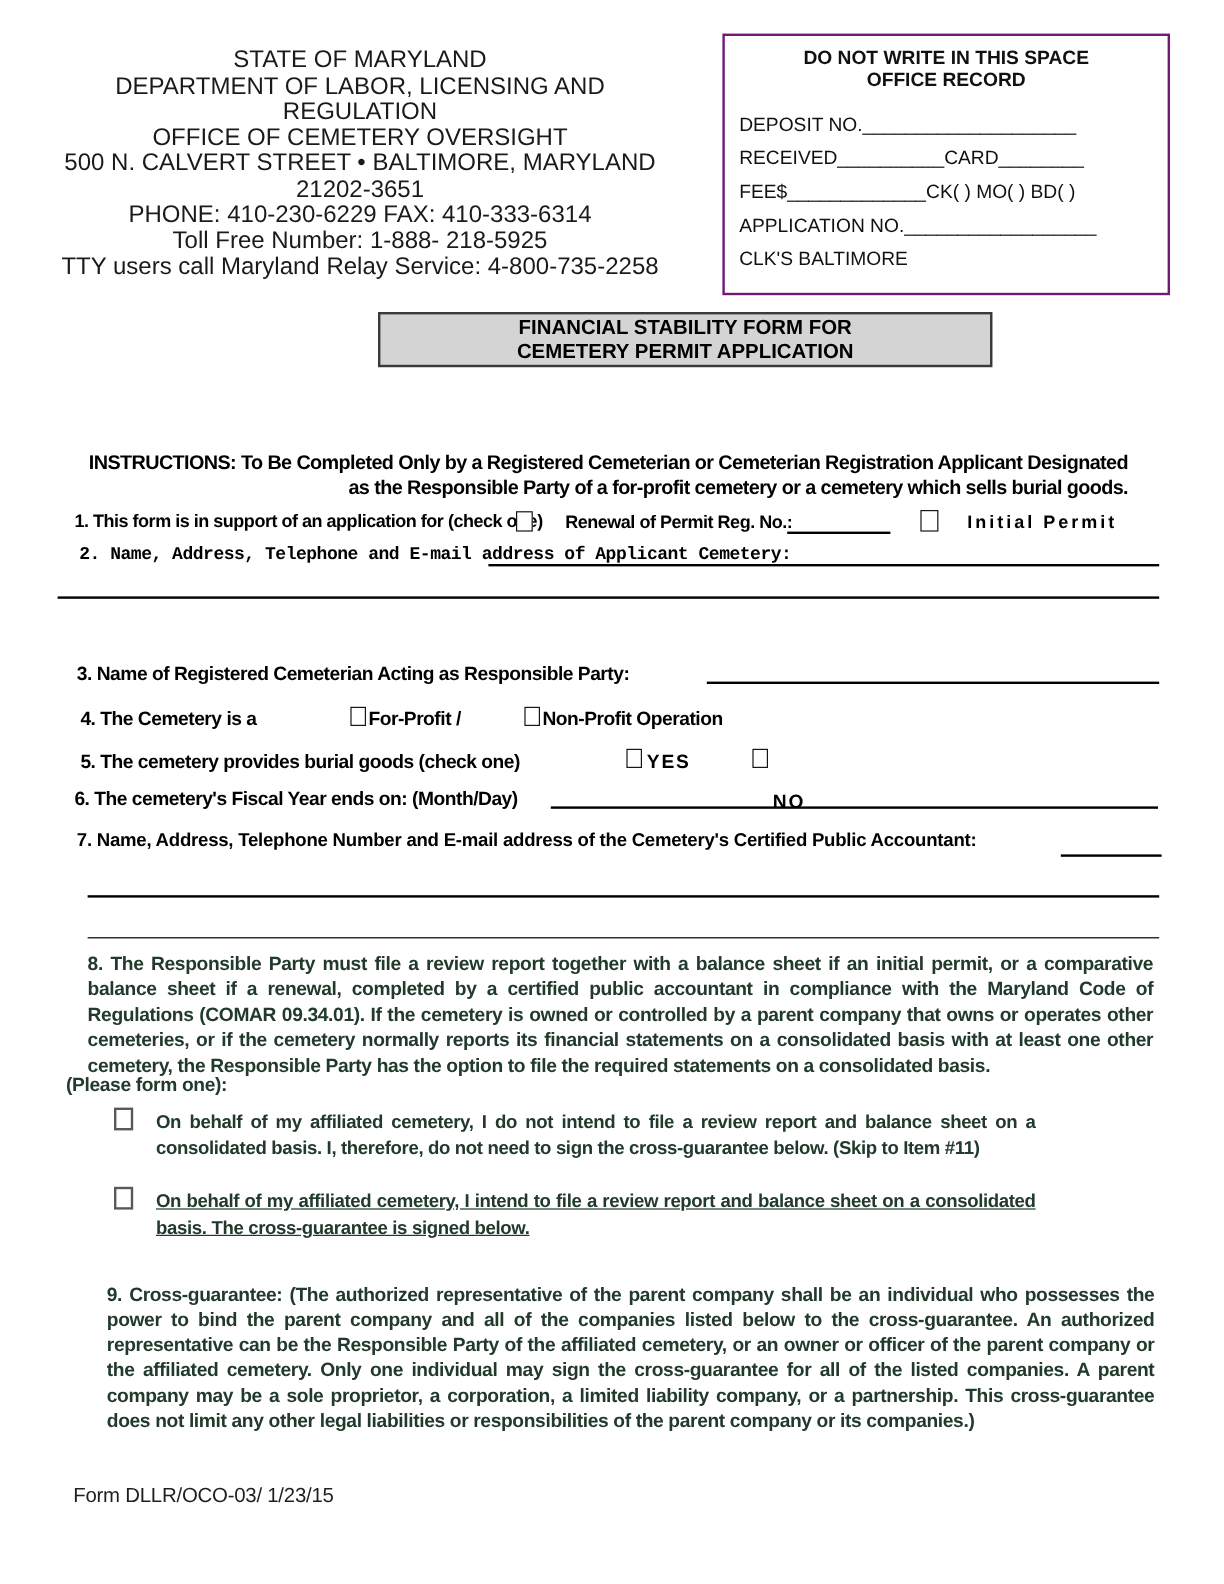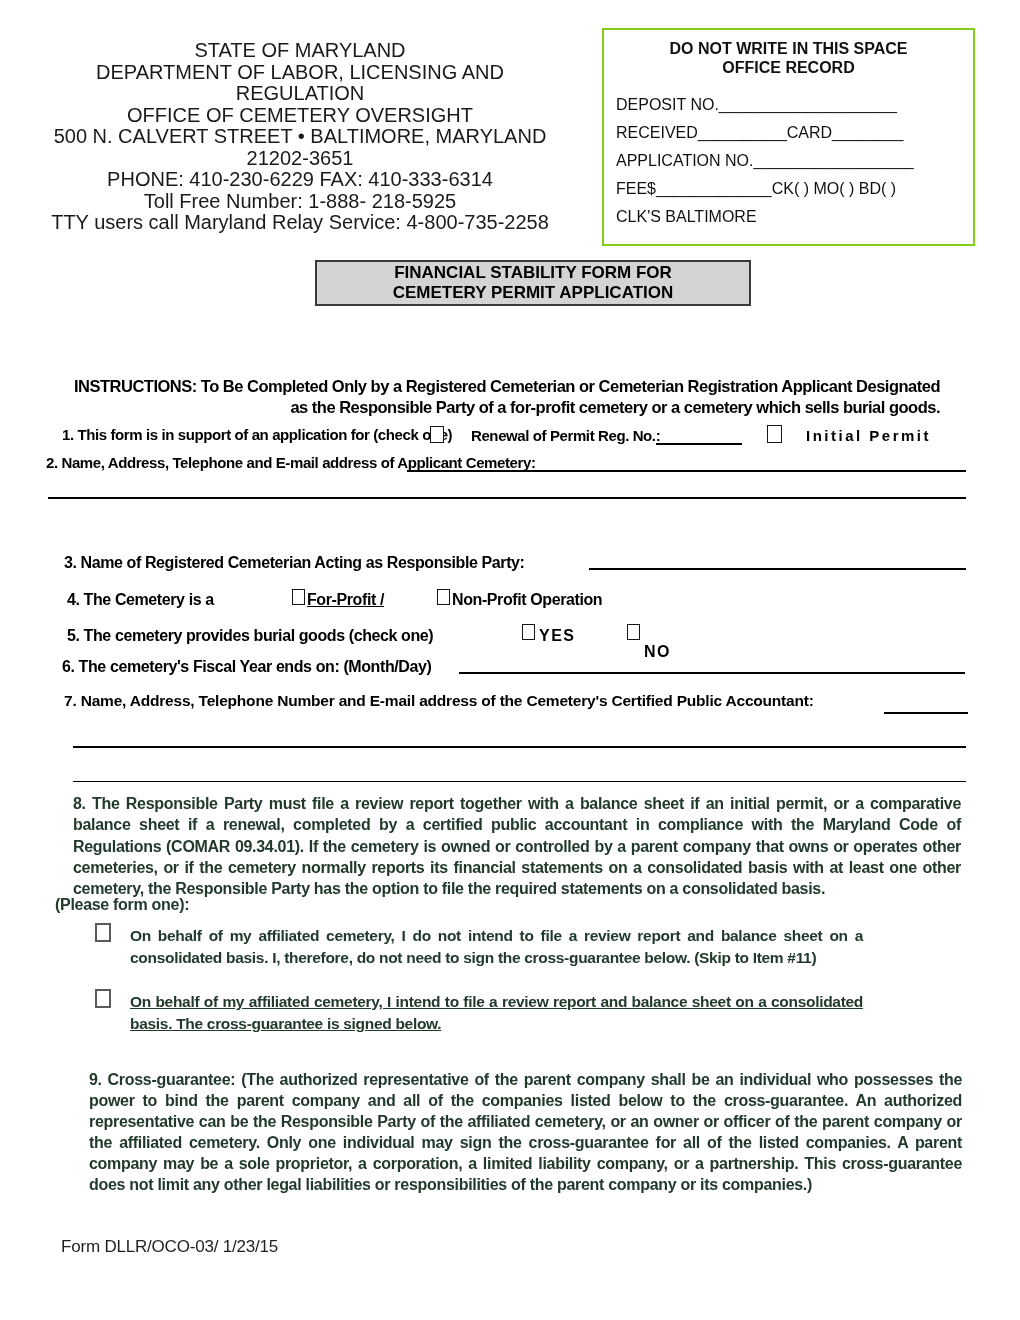--- a/index.html
+++ b/index.html
@@ -1,25 +1,25 @@
 <!DOCTYPE html>
 <html><head>
 <meta charset="utf-8">
 <style>
   html,body{margin:0;padding:0;background:#ffffff;}
   body{font-family:"Liberation Sans",sans-serif;color:#111;}
   .page{position:relative;width:1020px;height:1320px;background:#fff;overflow:hidden;}
   .abs{position:absolute;}
   .b{font-weight:bold;}
   .header-block{left:30px;top:40px;width:540px;text-align:center;font-size:20px;line-height:21.5px;color:#1a1a1a;}
-  .office-box{left:602px;top:28px;width:373px;height:218px;border:2px solid #84cc16;box-sizing:border-box;padding:9px 12px 0 12px;font-size:16px;white-space:nowrap;}
+  .office-box{left:602px;top:28px;width:373px;height:218px;border:2px solid #701a75;box-sizing:border-box;padding:9px 12px 0 12px;font-size:16px;white-space:nowrap;}
   .ob-title{text-align:center;font-weight:bold;font-size:16px;line-height:19px;}
   .ob-rows{margin-top:14px;}
   .ob-row{line-height:28px;}
-  .title-box{left:315px;top:260px;width:436px;height:46px;background:#d4d4d4;border:2px solid #3a3a3a;box-sizing:border-box;display:flex;flex-direction:column;justify-content:center;align-items:center;font-weight:bold;font-size:17px;line-height:20px;color:#000;}
+  .title-box{left:315px;top:260px;width:512px;height:46px;background:#d4d4d4;border:2px solid #3a3a3a;box-sizing:border-box;display:flex;flex-direction:column;justify-content:center;align-items:center;font-weight:bold;font-size:17px;line-height:20px;color:#000;}
   .instructions{left:62px;top:376px;width:878px;font-weight:bold;font-size:16.5px;line-height:21px;letter-spacing:-0.5px;color:#000;text-align:right;}
   .lbl{font-weight:bold;letter-spacing:-0.4px;color:#000;white-space:nowrap;}
   .fs15{font-size:15px;}
   .fs16{font-size:16px;}
   .cb{position:absolute;background:#fff;box-sizing:border-box;border:1.6px solid #161616;}
   .cb-lg{border:2px solid #5a5a5a;}
   .rule{position:absolute;background:#000;}
   .fieldline{position:absolute;border-bottom:2px solid #000;height:15px;}
   .bb25{border-bottom-width:2.5px;}
   .green{color:#223a2b;}
@@ -42,59 +42,59 @@
     <div>Toll Free Number: 1-888- 218-5925</div>
     <div>TTY users call Maryland Relay Service: 4-800-735-2258</div>
   </div>
 
   <div class="abs office-box">
     <div class="ob-title">DO NOT WRITE IN THIS SPACE</div>
     <div class="ob-title">OFFICE RECORD</div>
     <div class="ob-rows">
       <div class="ob-row">DEPOSIT NO.____________________</div>
       <div class="ob-row">RECEIVED__________CARD________</div>
+      <div class="ob-row">FEE$_____________CK( ) MO( ) BD( )</div>
       <div class="ob-row">APPLICATION NO.__________________</div>
-      <div class="ob-row">FEE$_____________CK( ) MO( ) BD( )</div>
       <div class="ob-row">CLK'S BALTIMORE</div>
     </div>
   </div>
 
   <div class="abs title-box">
     <div>FINANCIAL STABILITY FORM FOR</div>
     <div>CEMETERY PERMIT APPLICATION</div>
   </div>
 
   <div class="abs instructions">INSTRUCTIONS: To Be Completed Only by a Registered Cemeterian or Cemeterian Registration Applicant Designated as the Responsible Party of a for-profit cemetery or a cemetery which sells burial goods.</div>
 
   <div class="abs lbl fs15" style="left:62px;top:426px;">1. This form is in support of an application for (check one)</div>
   <span class="cb" style="left:430px;top:426px;width:14px;height:17px;"></span>
   <div class="abs lbl fs15" style="left:471px;top:427px;">Renewal of Permit Reg. No.:</div>
   <div class="fieldline bb25" style="left:656px;top:428px;width:86px;"></div>
   <span class="cb" style="left:767px;top:425px;width:15px;height:18px;"></span>
   <div class="abs lbl fs15 lsp" style="left:806px;top:427px;">Initial Permit</div>
 
-  <div class="abs lbl fs15" style="left:46px;top:454px;">2. Name, Address, Telephone and E-mail address of Applicant Cemetery:</div>
+  <div class="abs lbl fs15" style="left:66px;top:454px;font-family:Liberation Mono, monospace;">2. Name, Address, Telephone and E-mail address of Applicant Cemetery:</div>
   <div class="fieldline" style="left:407px;top:455px;width:559px;"></div>
 
   <div class="rule" style="left:48px;top:497px;width:918px;height:2px;"></div>
 
   <div class="abs lbl fs16" style="left:64px;top:554px;">3.  Name of Registered Cemeterian Acting as Responsible Party:</div>
   <div class="fieldline bb25" style="left:589px;top:553px;width:377px;"></div>
 
   <div class="abs lbl fs16" style="left:67px;top:591px;">4. The Cemetery is a</div>
   <span class="cb" style="left:292px;top:589px;width:13px;height:16px;"></span>
-  <div class="abs lbl fs16" style="left:307px;top:591px;text-decoration:underline;">For-Profit  /</div>
+  <div class="abs lbl fs16" style="left:307px;top:591px;">For-Profit  /</div>
   <span class="cb" style="left:437px;top:589px;width:13px;height:16px;"></span>
   <div class="abs lbl fs16" style="left:452px;top:591px;">Non-Profit Operation</div>
 
   <div class="abs lbl fs16" style="left:67px;top:627px;">5. The cemetery provides burial goods (check one)</div>
   <span class="cb" style="left:522px;top:624px;width:13px;height:16px;"></span>
   <div class="abs lbl fs16 lsp1" style="left:539px;top:627px;">YES</div>
   <span class="cb" style="left:627px;top:624px;width:13px;height:16px;"></span>
-  <div class="abs lbl fs16 lsp1" style="left:644px;top:643px;">NO</div>
+  <div class="abs lbl fs16 lsp1" style="left:644px;top:660px;">NO</div>
 
   <div class="abs lbl fs16" style="left:62px;top:658px;">6. The cemetery's Fiscal Year ends on: (Month/Day)</div>
   <div class="fieldline bb25" style="left:459px;top:657px;width:506px;"></div>
 
   <div class="abs lbl" style="left:64px;top:692px;font-size:15.5px;letter-spacing:-0.2px;">7.  Name, Address, Telephone Number and E-mail address of the Cemetery's Certified Public Accountant:</div>
   <div class="fieldline bb25" style="left:884px;top:698px;width:84px;height:14px;"></div>
   <div class="fieldline bb25" style="left:73px;top:731px;width:893px;"></div>
   <div class="fieldline" style="left:73px;top:766px;width:893px;border-bottom-width:1.5px;"></div>
 
   <div class="abs para green" style="left:73px;top:793px;width:888px;font-size:16px;line-height:21.3px;">8.  The Responsible Party must file a review report together with a balance sheet if an initial permit, or a comparative balance sheet if a renewal, completed by a certified public accountant in compliance with the Maryland Code of Regulations (COMAR 09.34.01). If the cemetery is owned or controlled by a parent company that owns or operates other cemeteries, or if the cemetery normally reports its financial statements on a consolidated basis with at least one other cemetery, the Responsible Party has the option to file the required statements on a consolidated basis.</div>

